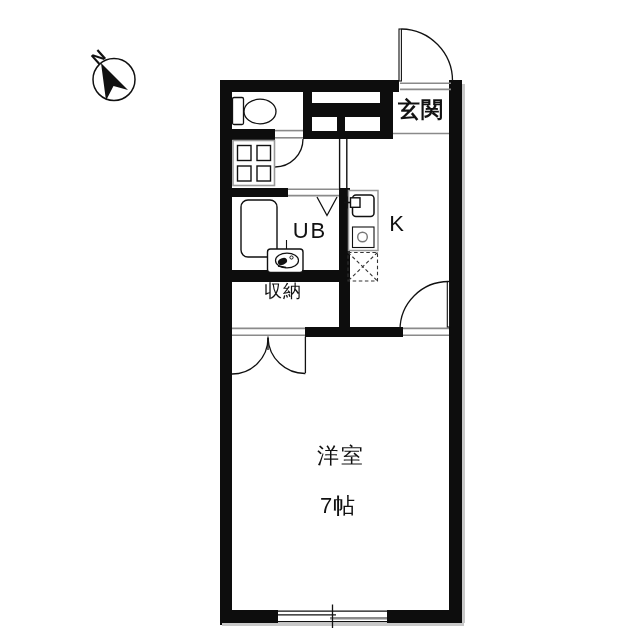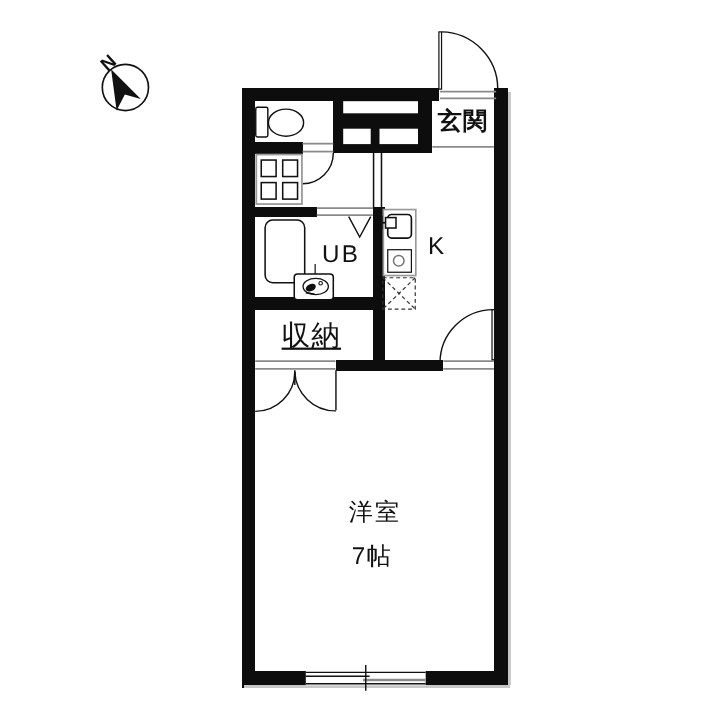--- a/index.html
+++ b/index.html
@@ -8,22 +8,22 @@
     font-family:"Liberation Sans","DejaVu Sans",sans-serif;
   }
   #plan-svg{position:absolute;left:0;top:0;}
   .room-label{
     position:absolute;transform:translate(-50%,-50%);
     color:#111;white-space:nowrap;line-height:1;letter-spacing:1px;
   }
   .lbl-entrance{left:421px;top:110px;font-size:22px;font-weight:bold;}
   .lbl-ub{left:310px;top:231px;font-size:22px;letter-spacing:2px;}
   .lbl-k{left:397px;top:224px;font-size:22px;}
-  .lbl-storage{left:283px;top:305px;font-size:26px;text-decoration:underline;}
-  .lbl-room{left:341px;top:466px;font-size:22px;letter-spacing:2px;}
+  .lbl-storage{left:283px;top:291px;font-size:18px;}
+  .lbl-room{left:341px;top:456px;font-size:22px;letter-spacing:2px;}
   .lbl-size{left:338px;top:506px;font-size:22px;}
   .lbl-north{
     left:99px;top:57px;font-size:17px;font-weight:bold;
     transform:translate(-50%,-50%) rotate(-42deg);
   }
 </style>
 </head>
 <body>
 
 <div id="stage">

